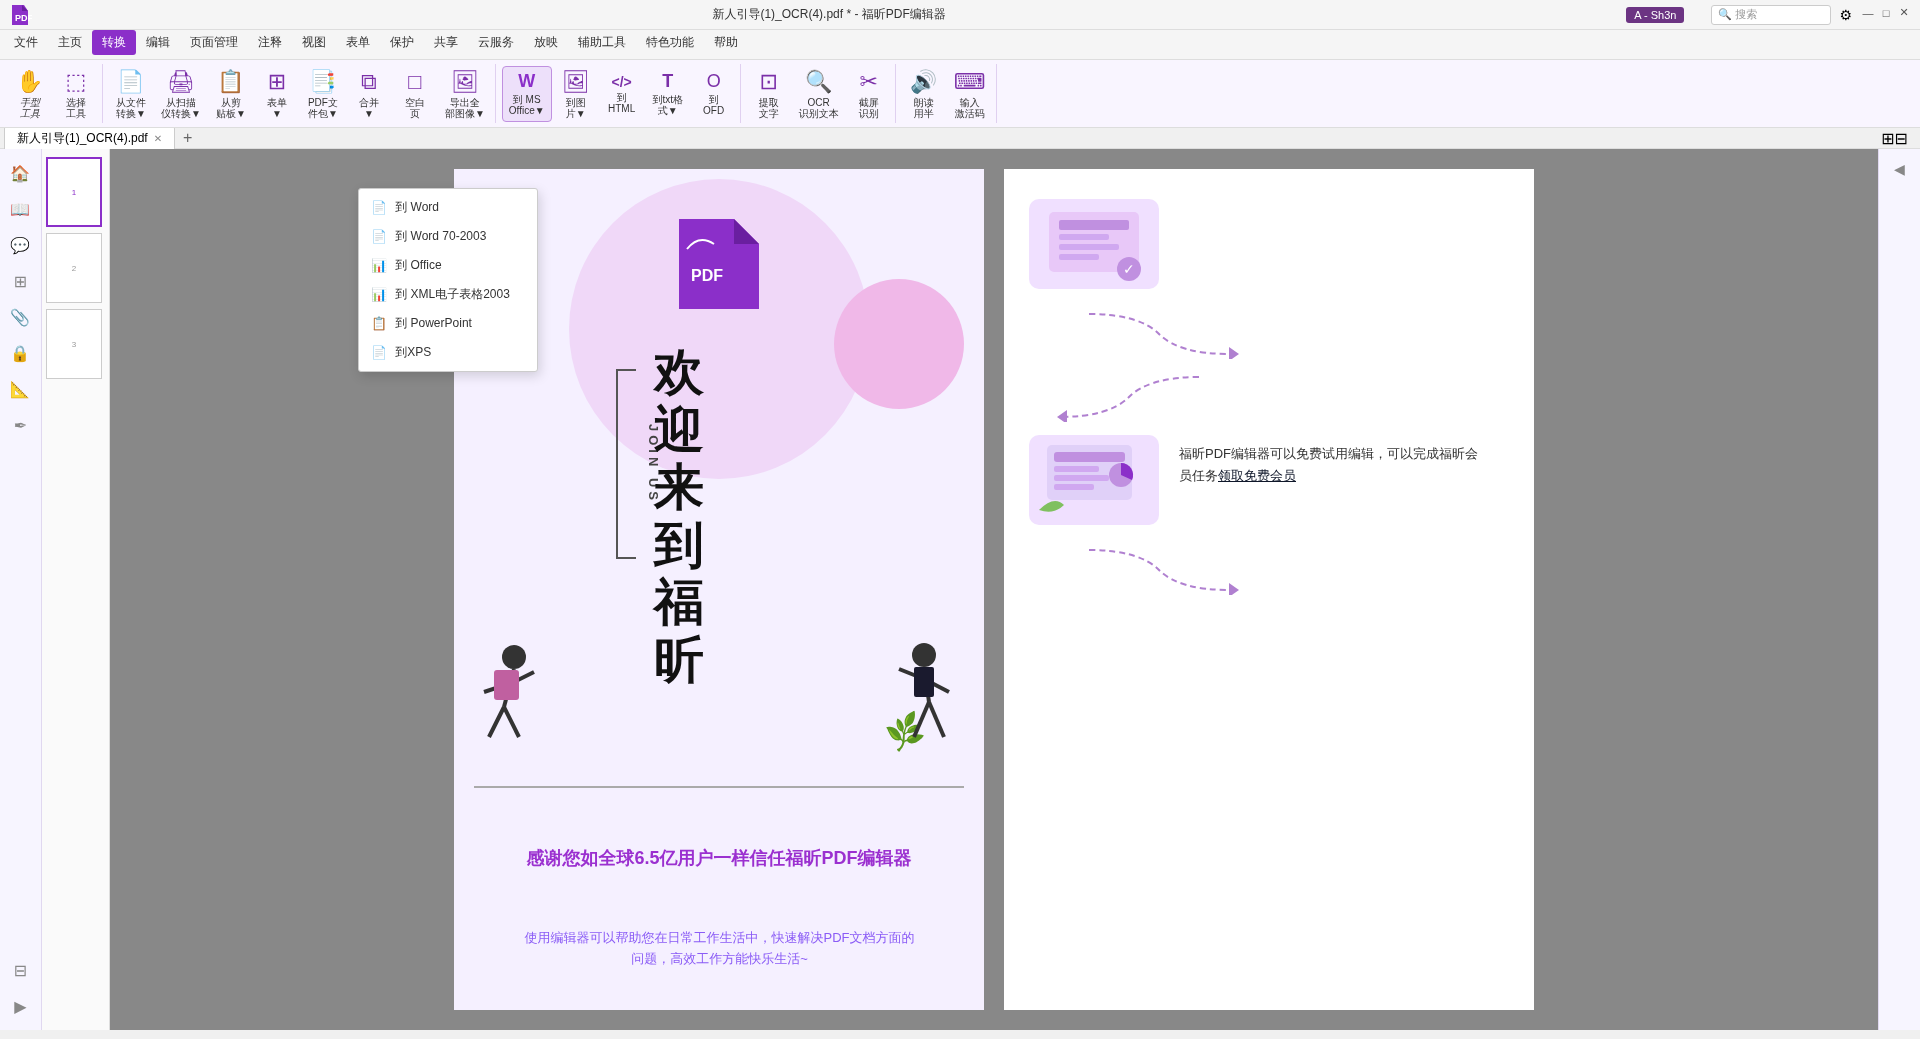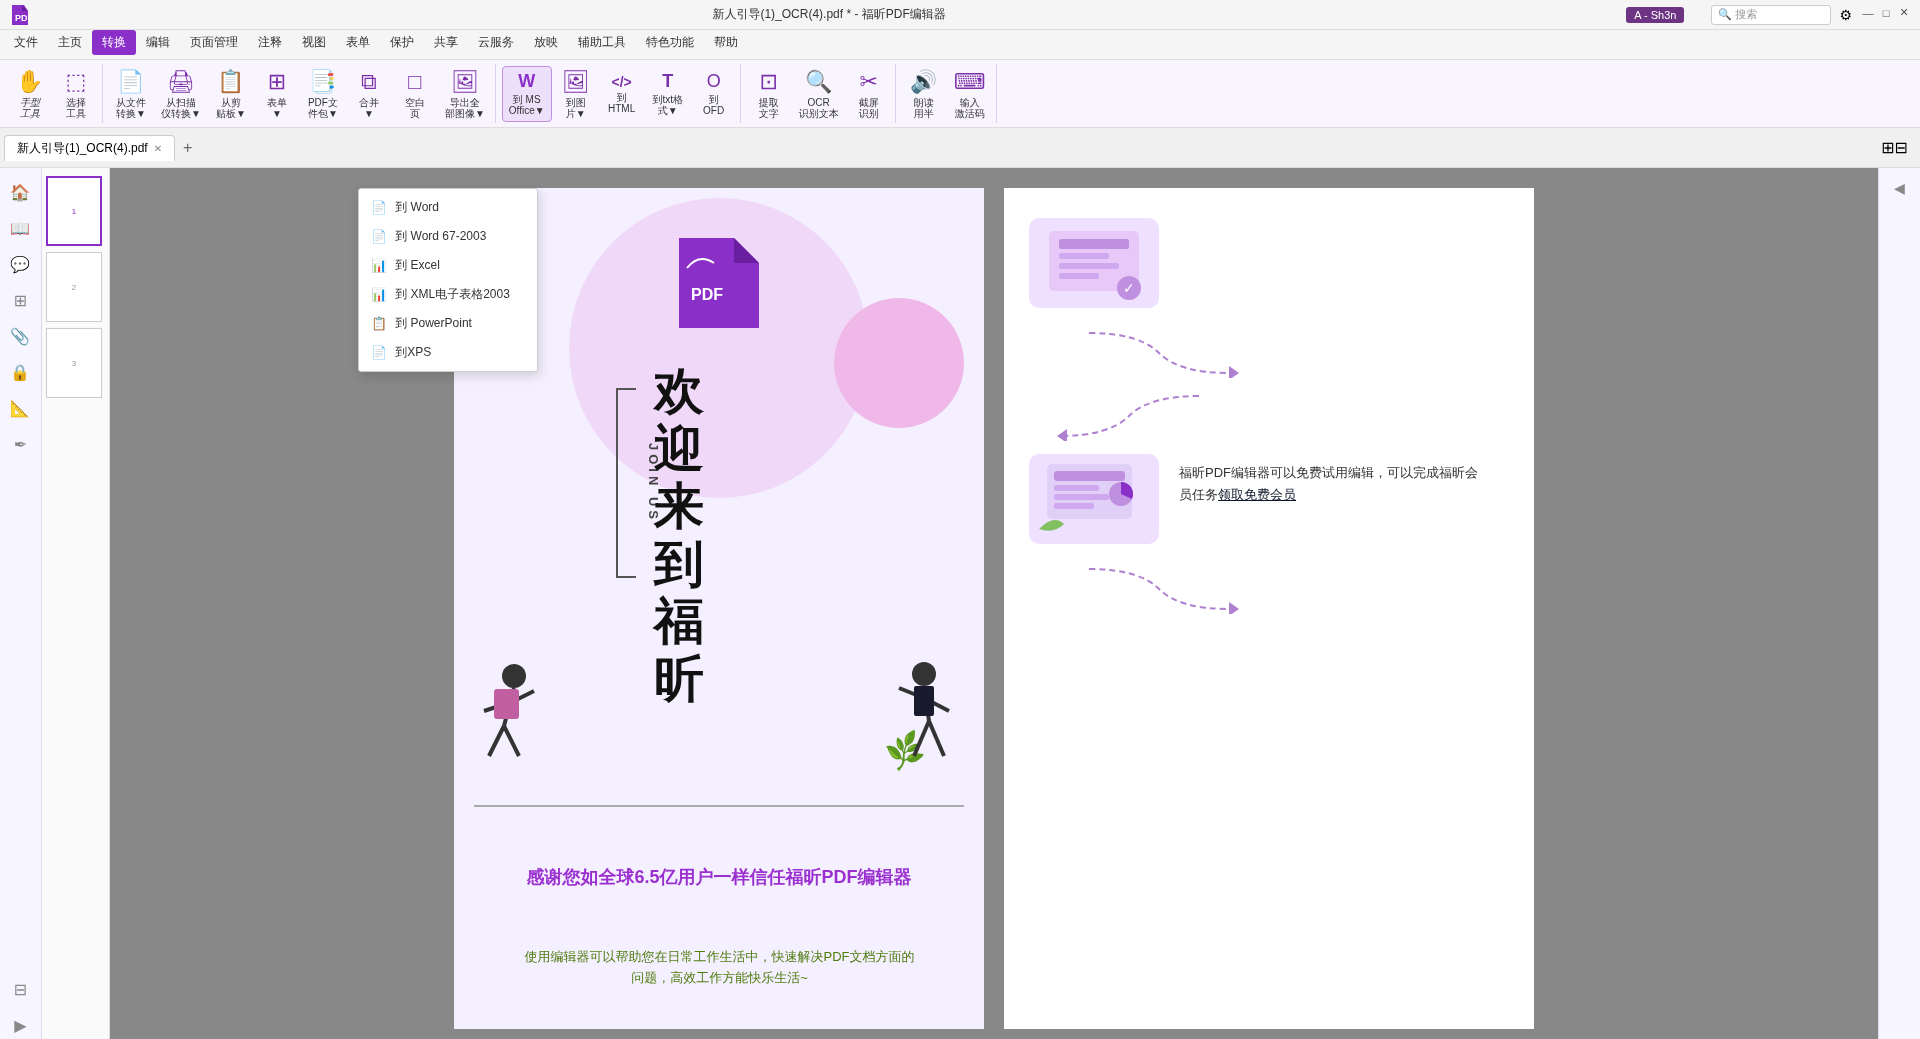--- a/index.html
+++ b/index.html
@@ -68,21 +68,21 @@
       min-width: 44px;
       height: 56px;
       font-size: 10px;
       color: #333;
       gap: 2px;
     }
     .tb-btn .tb-icon { font-size: 22px; color: #7B2FA8; }
 
     
     #tab-bar {
-      height: 40px;
+      height: 21px;
       background: #f0f0f0;
       display: flex;
       align-items: center;
       padding: 0 4px;
       border-bottom: 1px solid #ddd;
       text-align: center;
     }
     .doc-tab {
       display: flex;
       align-items: center;
@@ -354,25 +354,25 @@
     </div>
   </div>
 
   <div id="dropdown-menu">
     <div class="dropdown-item">
       <span class="dropdown-icon">📄</span>
       <span>到 Word</span>
     </div>
     <div class="dropdown-item">
       <span class="dropdown-icon">📄</span>
-      <span>到 Word 67-2003</span>
+      <span>到 Word 70-2003</span>
     </div>
     <div class="dropdown-item">
       <span class="dropdown-icon">📊</span>
-      <span>到 Excel</span>
+      <span>到 Office</span>
     </div>
     <div class="dropdown-item">
       <span class="dropdown-icon">📊</span>
       <span>到 XML电子表格2003</span>
     </div>
     <div class="dropdown-item">
       <span class="dropdown-icon">📋</span>
       <span>到 PowerPoint</span>
     </div>
     <div class="dropdown-item">
@@ -472,21 +472,21 @@
           <rect x="35" y="30" width="20" height="30" fill="#1a1a2e" rx="2"></rect>
         </svg>
       </div>
 
       <div style="position:absolute;bottom:260px;right:60px;z-index:2;font-size:30px;color:#6a9a50;transform:rotate(-20deg);">🌿</div>
 
       <div style="position:absolute;bottom:222px;left:20px;right:20px;height:2px;background:#aaa;"></div>
 
       <div style="position:absolute;bottom:140px;left:10px;right:10px;font-size:18px;font-weight:bold;color:#9B30D0;text-align:center;">感谢您如全球6.5亿用户一样信任福昕PDF编辑器</div>
 
-      <div style="position:absolute;bottom:40px;left:15px;right:14px;font-size:13px;color:#4d7c0f;text-align:center;line-height:1.6;">
+      <div style="position:absolute;bottom:40px;left:15px;right:14px;font-size:13px;color:#8b5cf6;text-align:center;line-height:1.6;">
         使用编辑器可以帮助您在日常工作生活中，快速解决PDF文档方面的<br>问题，高效工作方能快乐生活~
       </div>
     </div>
 
     <div class="doc-page" style="background:white;padding:30px 25px;">
 
       <div style="display:flex;align-items:flex-start;gap:20px;margin-bottom:20px;">
         <div style="flex-shrink:0;width:130px;height:90px;background:#f0e0ff;border-radius:10px;display:flex;align-items:center;justify-content:center;">
           <svg width="110" height="80" viewBox="0 0 110 80">
             <rect x="10" y="8" width="90" height="60" rx="5" fill="#e8c8f8"></rect>

